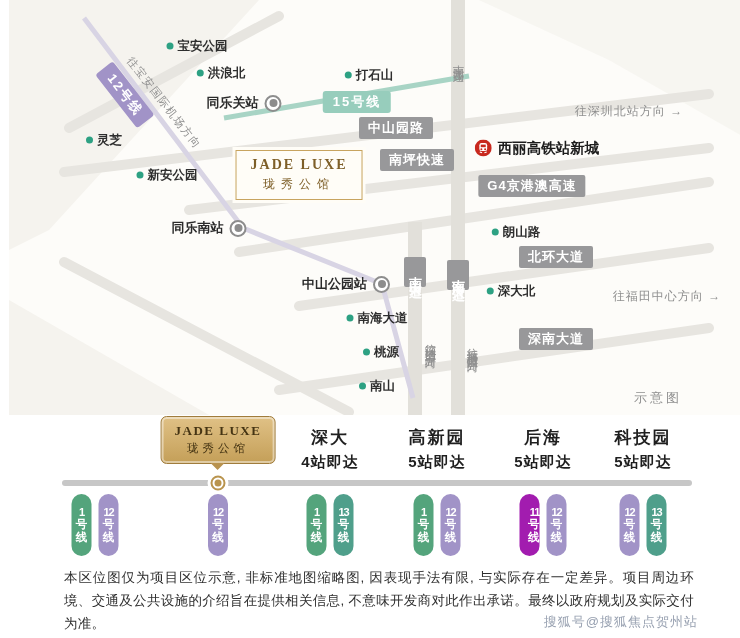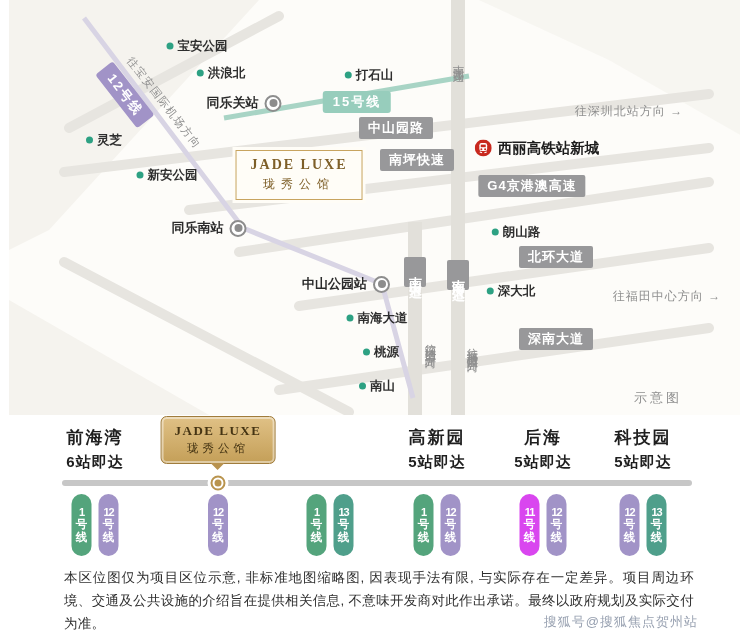--- a/index.html
+++ b/index.html
@@ -189,36 +189,36 @@
     <div class="map-note">示意图</div>
   </div>
 
   <div class="transit" id="transit">
     <div class="bar"></div>
     <div class="badge">
       <div class="badge-title">JADE LUXE</div>
       <div class="badge-sub">珑秀公馆</div>
     </div>
     <div class="badge-circle"></div>
-  <div class="stop-col" style="left: 95px;">
-        <div class="stop-name">前海湾</div>
-        <div class="stop-note">6站即达</div>
-      </div>
       <div class="pills" style="left: 95px;">
         <div class="pill" style="background: rgb(84, 164, 124);">
           <span class="num">1</span>
           <span class="ch">号</span>
           <span class="ch">线</span>
         </div>
         <div class="pill" style="background: rgb(161, 147, 199);">
           <span class="num">12</span>
           <span class="ch">号</span>
           <span class="ch">线</span>
         </div>
       </div>
+      <div class="stop-col" style="left: 330px;">
+        <div class="stop-name">深大</div>
+        <div class="stop-note">4站即达</div>
+      </div>
       <div class="pills" style="left: 330px;">
         <div class="pill" style="background: rgb(84, 164, 124);">
           <span class="num">1</span>
           <span class="ch">号</span>
           <span class="ch">线</span>
         </div>
         <div class="pill" style="background: rgb(79, 159, 139);">
           <span class="num">13</span>
           <span class="ch">号</span>
           <span class="ch">线</span>
@@ -238,21 +238,21 @@
           <span class="num">12</span>
           <span class="ch">号</span>
           <span class="ch">线</span>
         </div>
       </div>
       <div class="stop-col" style="left: 543px;">
         <div class="stop-name">后海</div>
         <div class="stop-note">5站即达</div>
       </div>
       <div class="pills" style="left: 543px;">
-        <div class="pill" style="background: #d946ef;">
+        <div class="pill" style="background: #a21caf; align-items: flex-end;">
           <span class="num">11</span>
           <span class="ch">号</span>
           <span class="ch">线</span>
         </div>
         <div class="pill" style="background: rgb(161, 147, 199);">
           <span class="num">12</span>
           <span class="ch">号</span>
           <span class="ch">线</span>
         </div>
       </div>

